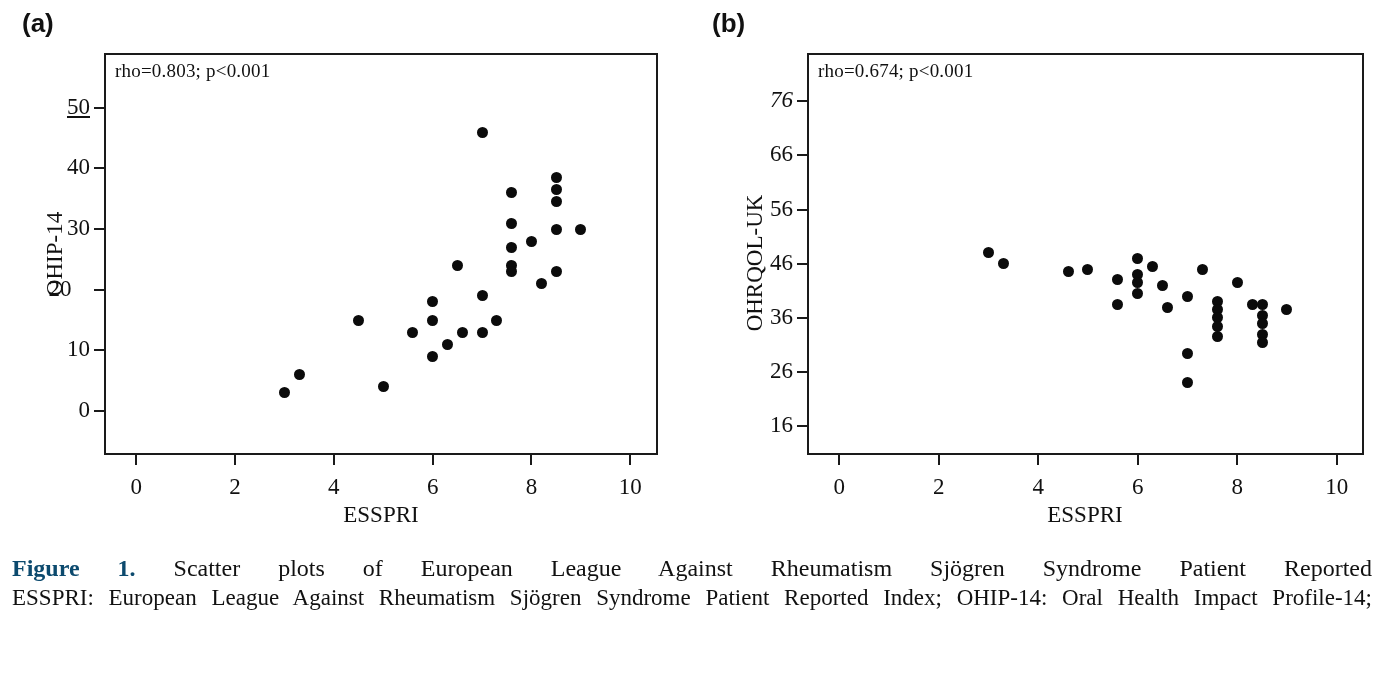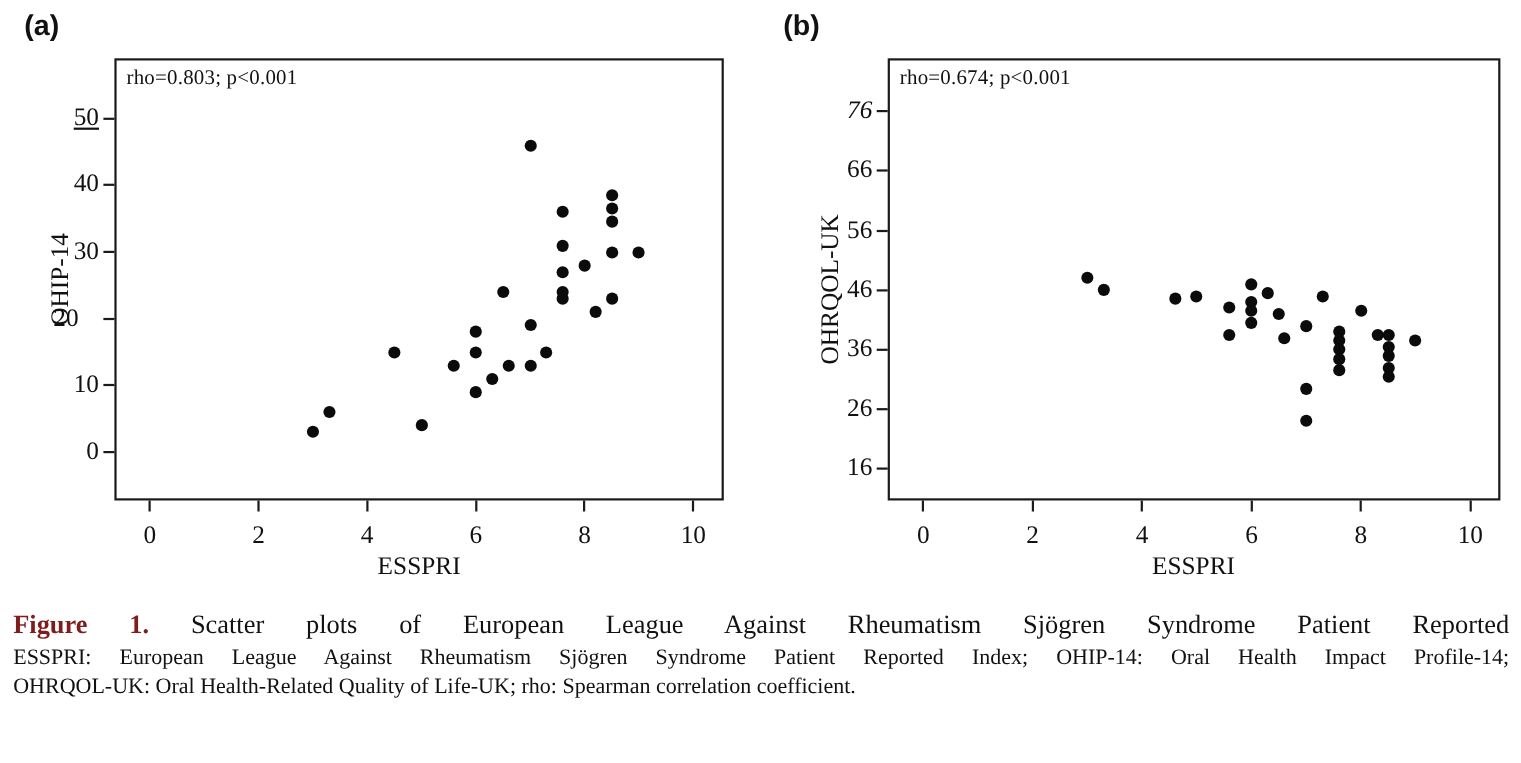--- a/index.html
+++ b/index.html
@@ -95,21 +95,21 @@
   .cap-big{
     font-size:24px;
     line-height:33px;
     text-align:justify;
     text-align-last:justify;
   }
   .fig-label{
     font-weight:bold;
   }
   .cap-small{
-    font-size:20px;
+    font-size:23px;
     line-height:26px;
   }
   .cap-small.justify-all{
     text-align:justify;
     text-align-last:justify;
   }
 </style>
 </head>
 <body>
 
@@ -237,18 +237,17 @@
         <div class="dot" style="left: 477.907px; top: 254.774px;"></div>
       </div>
   </div>
 
   <div class="axis-label-y" style="left:-143px;top:239px;">OHIP-14</div>
   <div class="axis-label-y" style="left:557px;top:248px;">OHRQOL-UK</div>
   <div class="axis-label-x" style="left:281px;">ESSPRI</div>
   <div class="axis-label-x" style="left:985px;">ESSPRI</div>
 
   <div class="caption">
-    <div class="cap-big"><span class="fig-label" id="fig-label" style="color: #7f1d1d;">Figure 1.</span> <span>Scatter plots of European League Against Rheumatism Sjögren Syndrome Patient Reported</span></div>
+    <div class="cap-big"><span class="fig-label" id="fig-label" style="color: #0c4a6e;">Figure 1.</span> <span>Scatter plots of European League Against Rheumatism Sjögren Syndrome Patient Reported</span></div>
     <div class="cap-small justify-all">ESSPRI: European League Against Rheumatism Sjögren Syndrome Patient Reported Index; OHIP-14: Oral Health Impact Profile-14;</div>
-    <div class="cap-small">OHRQOL-UK: Oral Health-Related Quality of Life-UK; rho: Spearman correlation coefficient.</div>
   </div>
 
 </div>
 
 </body></html>

